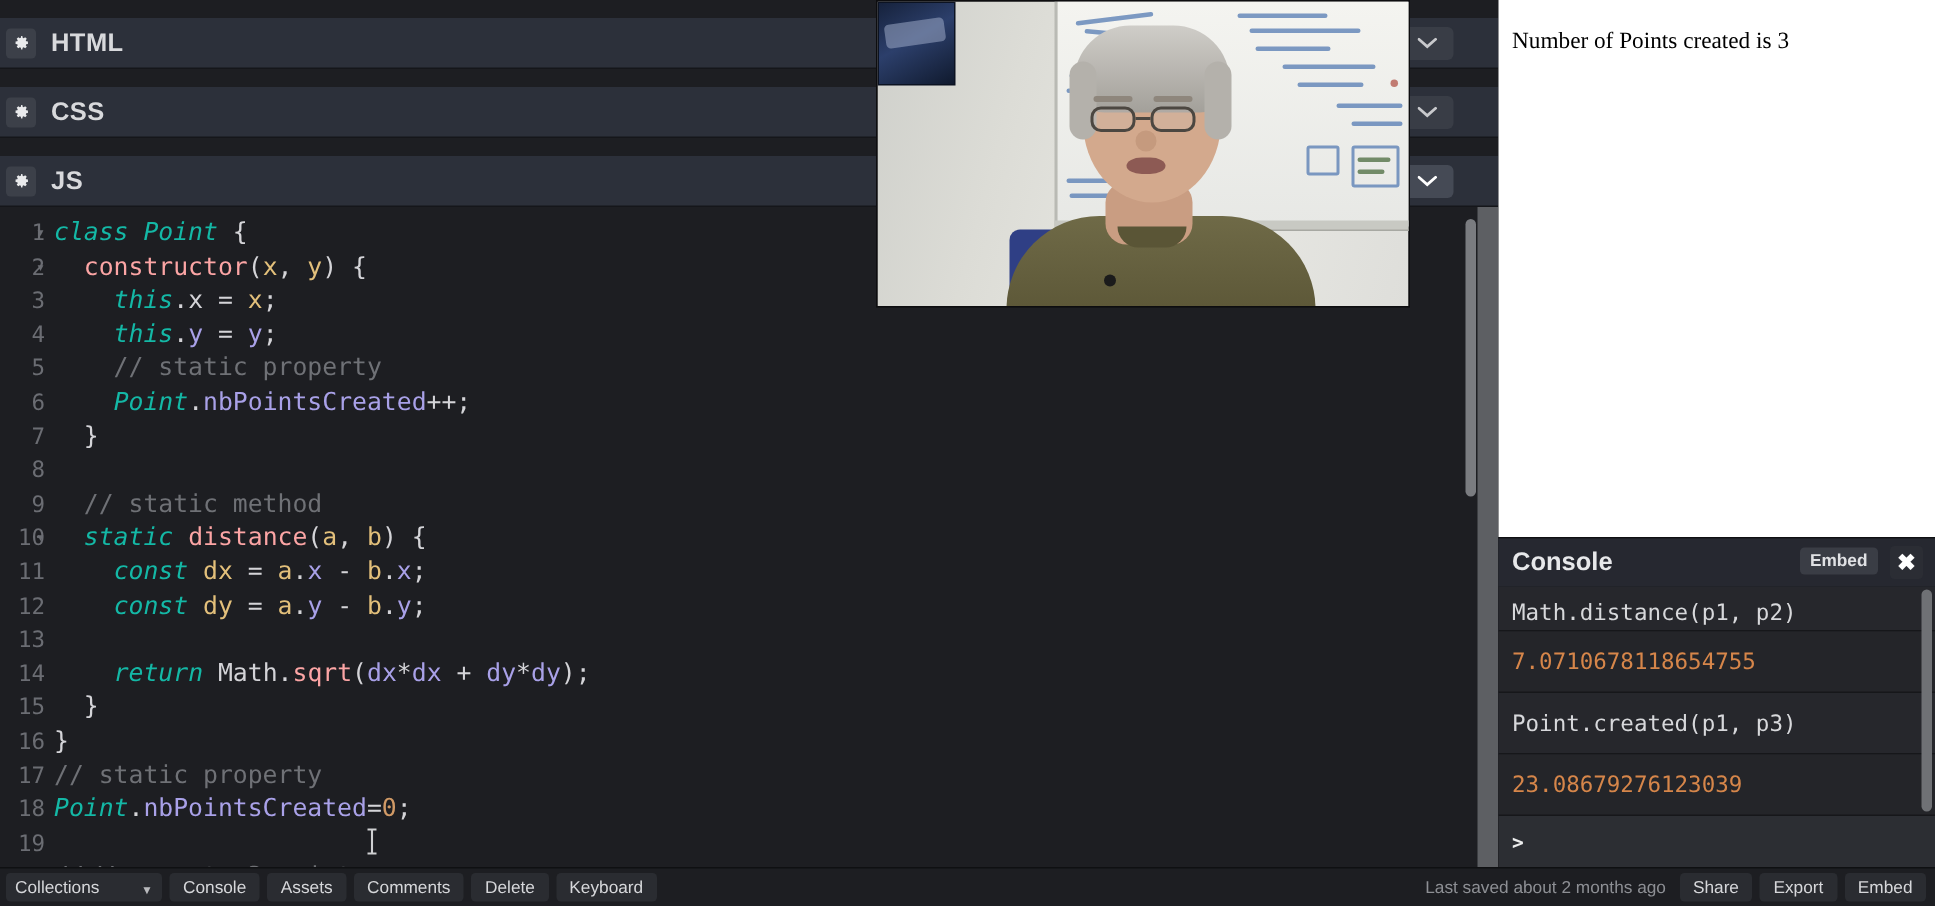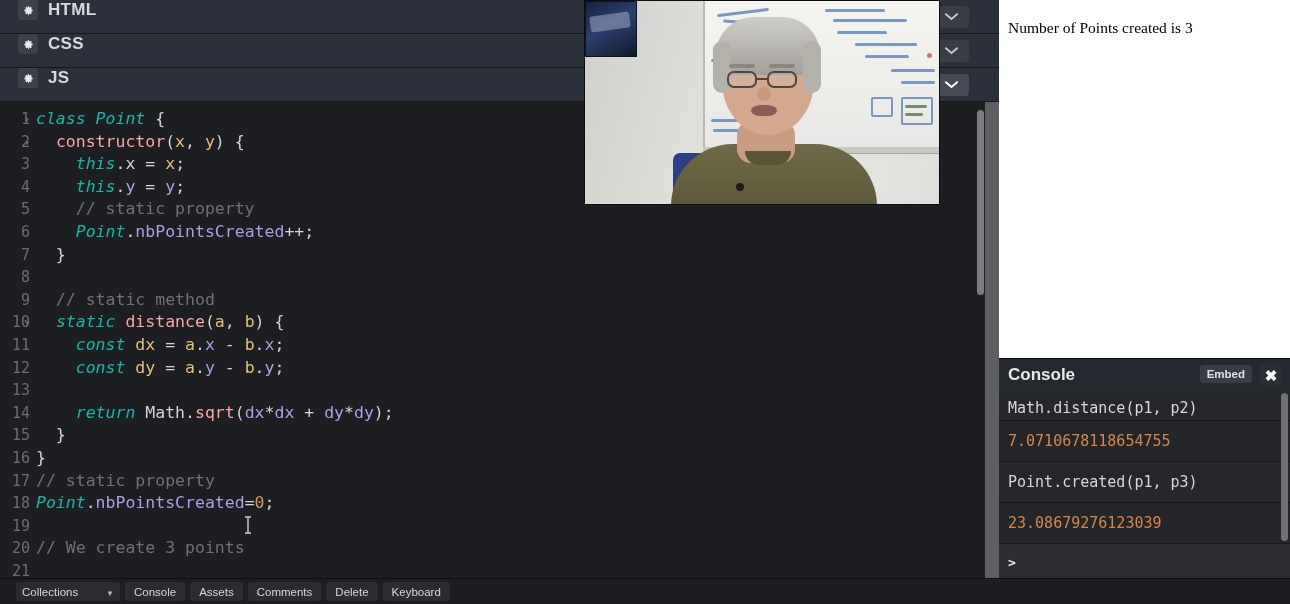--- a/index.html
+++ b/index.html
@@ -15,22 +15,23 @@
   .editors {
     position: absolute; left: 0; top: 0;
     width: 999px; height: 578px;
     background: #1d1e22;
   }
   .pane-header {
     position: relative;
     height: 34px;
     background: #2c303a;
     border-bottom: 1px solid #15161a;
-    display: flex; align-items: flex-start;
-    padding-left: 18px;
+    display: flex; align-items: center;
+    padding-left: 4px;
+    margin-top: 12px;
   }
   .pane-header.h1 { background: #2c303a; }
   .gear-btn {
     width: 20px; height: 20px;
     background: #3c4049;
     border-radius: 3px;
     display: flex; align-items: center; justify-content: center;
     margin-right: 10px;
     flex: none;
   }
@@ -264,21 +265,21 @@
   }
 
   
   .bottombar {
     position:absolute; left:0; top:578px;
     width:1290px; height:26px;
     background:#1d1e22;
     display:flex; align-items:center;
     border-top:1px solid #0f1012;
   }
-  .bb-left { display:flex; align-items:center; padding-left:16px; gap:5px;}
+  .bb-left { display:flex; align-items:center; padding-left:4px; gap:5px;}
   .collections {
     position:relative;
     width:104px; height:19px;
     background:#2a2c31; border-radius:3px;
     display:flex;align-items:center;
     padding:0 6px;
     color:#d6d7da; font-size:11.5px;
   }
   .collections .caret { position:absolute; right:6px; top:7px; font-size:8px; color:#b9babd;}
   .bb-btn {
@@ -450,15 +451,23 @@
         <span class="caret">▼</span>
       </div>
       <div id="bb-buttons" style="display:flex;gap:5px;">
           <div class="bb-btn">Console</div>
           <div class="bb-btn">Assets</div>
           <div class="bb-btn">Comments</div>
           <div class="bb-btn">Delete</div>
           <div class="bb-btn">Keyboard</div>
         </div>
     </div>
+    <div class="bb-right">
+      <span class="saved-text">Last saved about 2 months ago</span>
+      <div id="bb-right-buttons" style="display:flex;gap:5px;">
+          <div class="bb-btn">Share</div>
+          <div class="bb-btn">Export</div>
+          <div class="bb-btn">Embed</div>
+        </div>
+    </div>
   </div>
 
 </div>
 
 </body></html>

